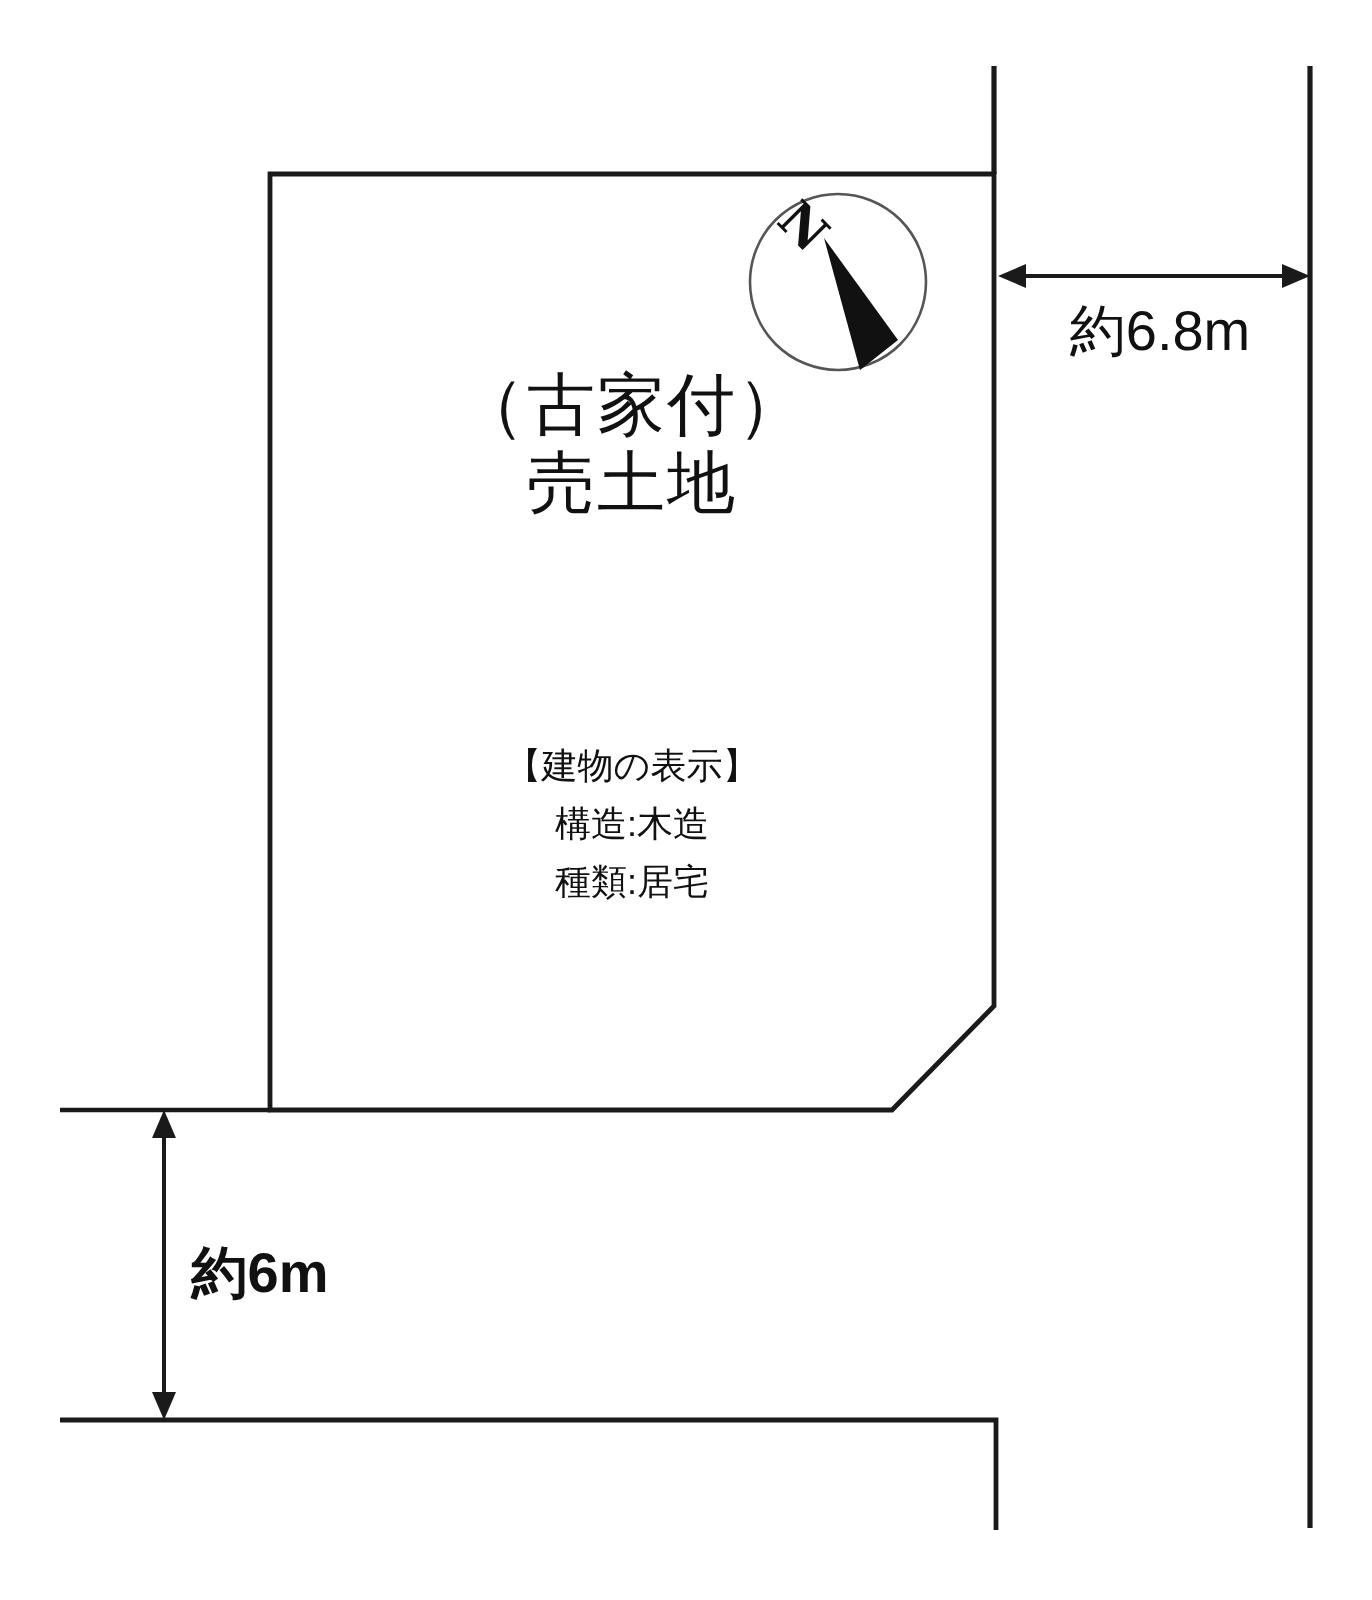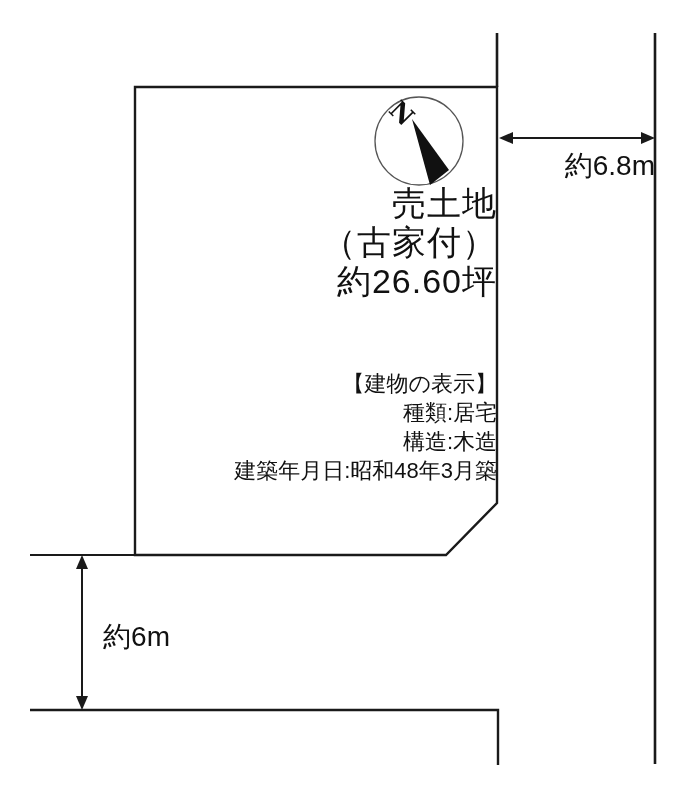--- a/index.html
+++ b/index.html
@@ -16,54 +16,55 @@
     color: #111111;
     overflow: hidden;
   }
   .canvas svg {
     position: absolute;
     left: 0;
     top: 0;
   }
   .label {
     position: absolute;
-    text-align: right;
+    text-align: center;
     color: #111111;
     white-space: nowrap;
   }
   .parcel-text {
     left: 135px;
     top: 184px;
     width: 362px;
     font-size: 34px;
     line-height: 39px;
     font-weight: 500;
     letter-spacing: 1px;
   }
   .building-text {
     left: 135px;
     top: 369px;
     width: 362px;
-    font-size: 22px;
+    font-size: 18px;
     line-height: 29px;
     font-weight: 500;
   }
   .dim-right {
     left: 505px;
     top: 150px;
     width: 150px;
     font-size: 28px;
     line-height: 32px;
   }
   .dim-bottom {
     left: 90px;
     top: 622px;
     width: 80px;
     font-size: 28px;
     line-height: 30px;
+    font-weight: bold;
   }
 </style>
 </head>
 <body>
 
 <div class="canvas">
 
   <svg width="686" height="800" viewBox="0 0 686 800">
 
     <path d="M135,87 L497,87 L497,503 L446,555 L135,555 Z" fill="none" stroke="#1a1a1a" stroke-width="2.4"></path>
@@ -91,28 +92,26 @@
     <g>
       <circle cx="419" cy="141" r="44" fill="none" stroke="#555555" stroke-width="1.3"></circle>
       <polygon points="412,119 449,170 430,185" fill="#111111"></polygon>
       <g transform="translate(402,113) rotate(45)">
         <text x="0" y="9" text-anchor="middle" font-family="DejaVu Serif, Liberation Serif, serif" font-size="25" font-weight="bold" fill="#111111">N</text>
       </g>
     </g>
   </svg>
 
   <div class="label parcel-text">
+    <div>（古家付）</div>
     <div>売土地</div>
-    <div>（古家付）</div>
-    <div>約26.60坪</div>
   </div>
 
   <div class="label building-text">
     <div>【建物の表示】</div>
+    <div>構造:木造</div>
     <div>種類:居宅</div>
-    <div>構造:木造</div>
-    <div>建築年月日:昭和48年3月築</div>
   </div>
 
   <div class="label dim-right">約6.8m</div>
   <div class="label dim-bottom">約6m</div>
 
 </div>
 
 </body></html>

